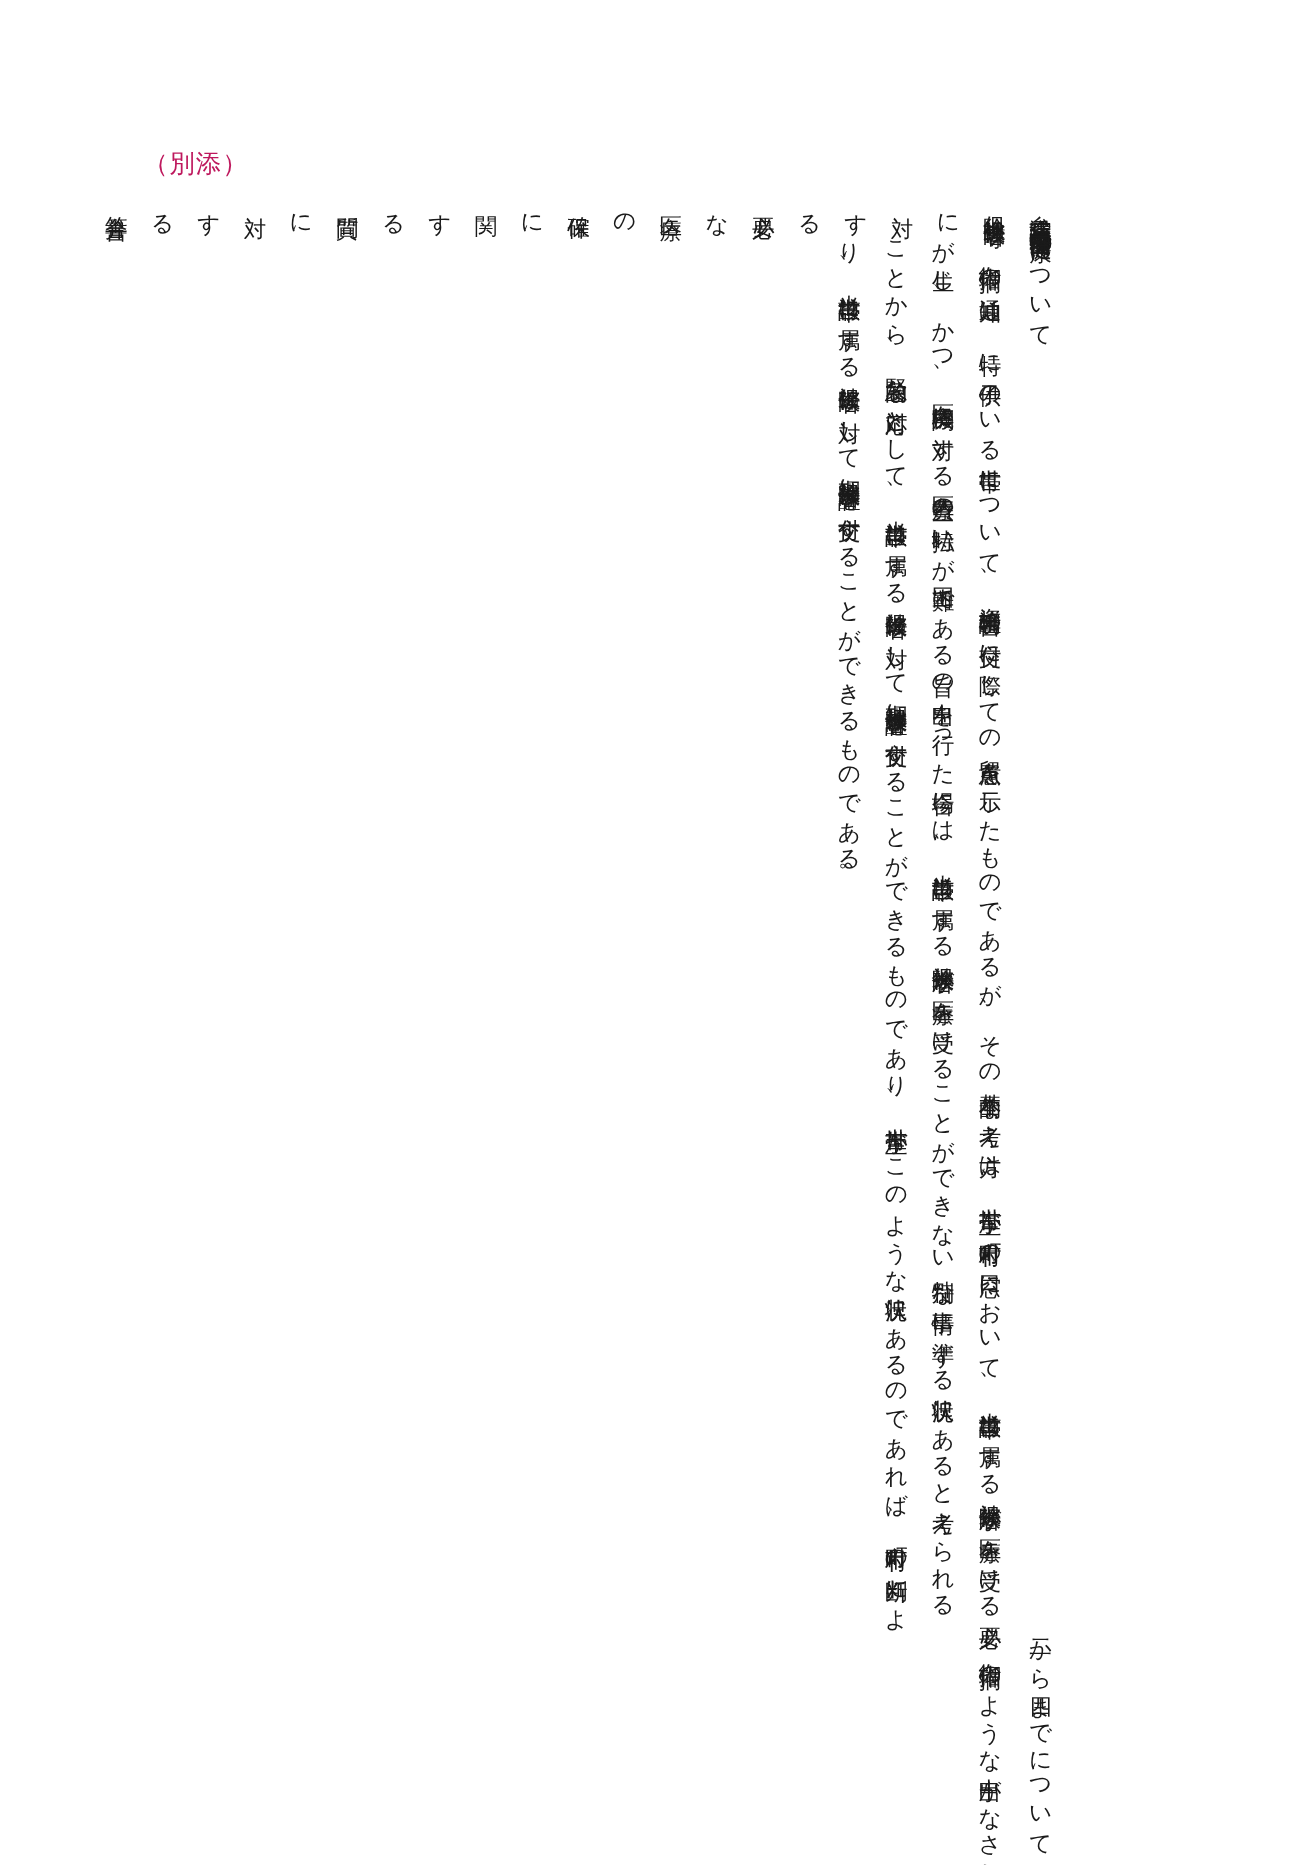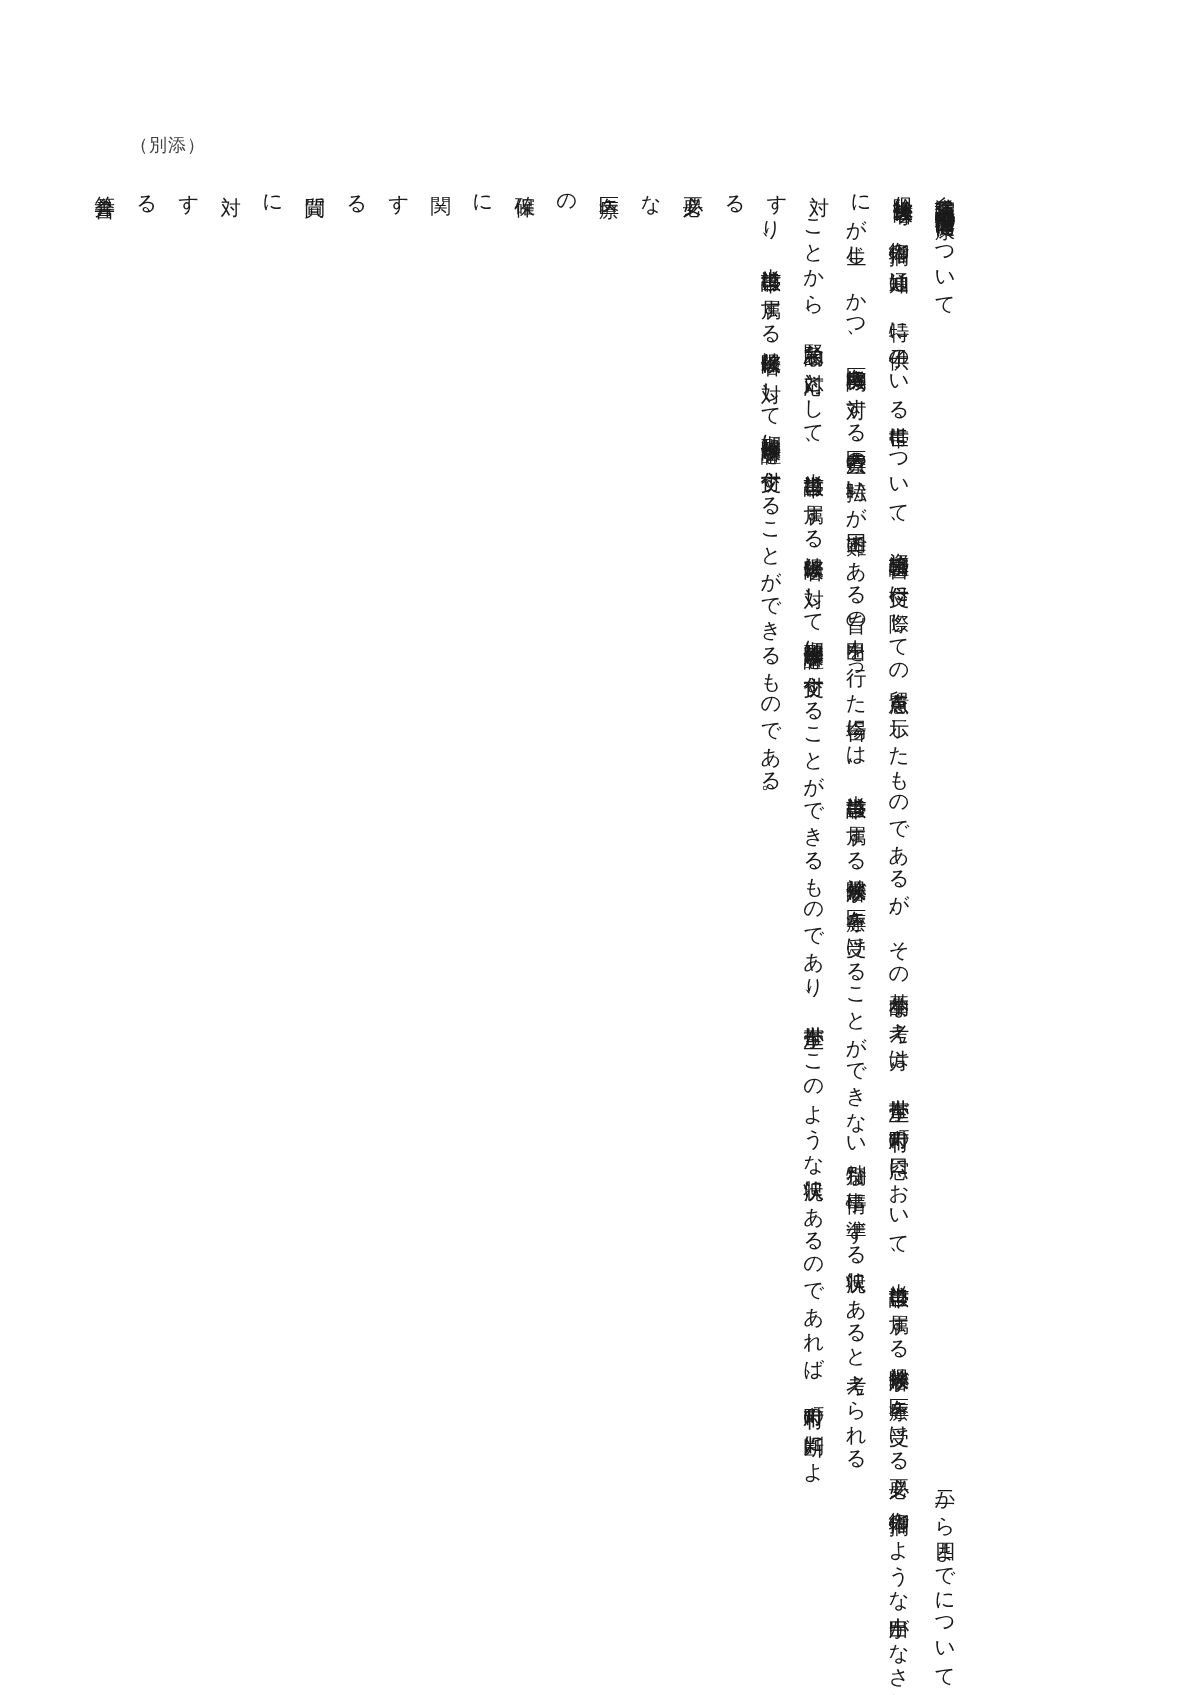--- a/index.html
+++ b/index.html
@@ -14,23 +14,23 @@
     font-family: "Liberation Serif", "DejaVu Serif", serif;
     color: #1a1a1a;
     overflow: hidden;
   }
 
   
   .attachment-label {
     position: absolute;
     left: 130px;
     top: 133px;
-    font-size: 18px;
+    font-size: 23px;
     letter-spacing: 1px;
-    color: #404040;
+    color: #be185d;
     white-space: nowrap;
   }
 
   
   .vertical-doc {
     position: absolute;
     right: 215px;
     top: 180px;
     height: 1270px;
     display: flex;

